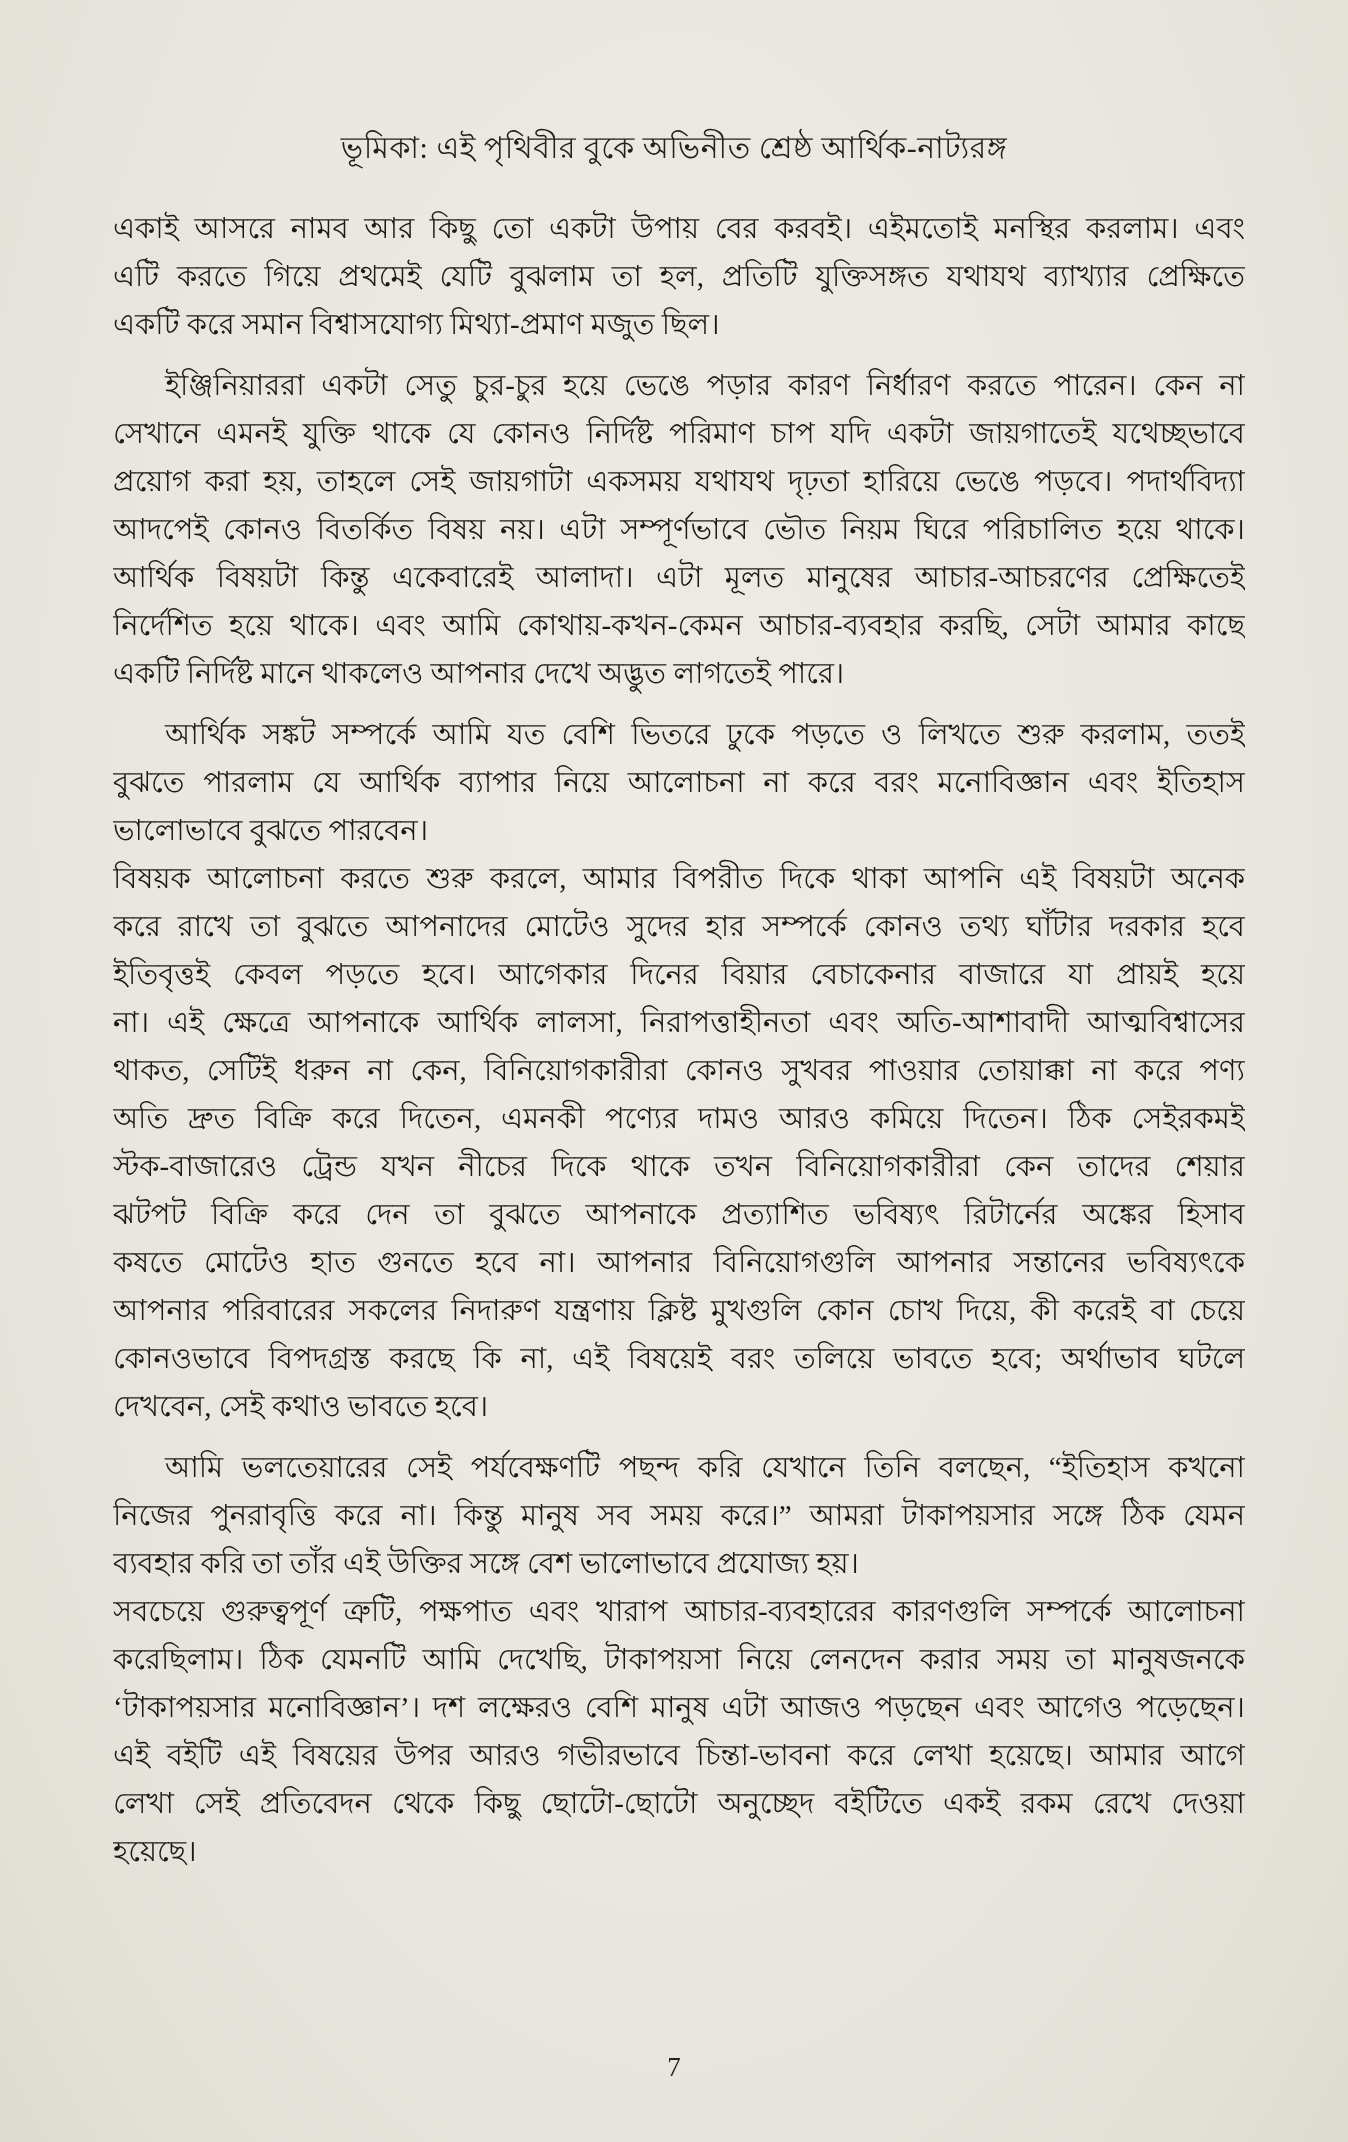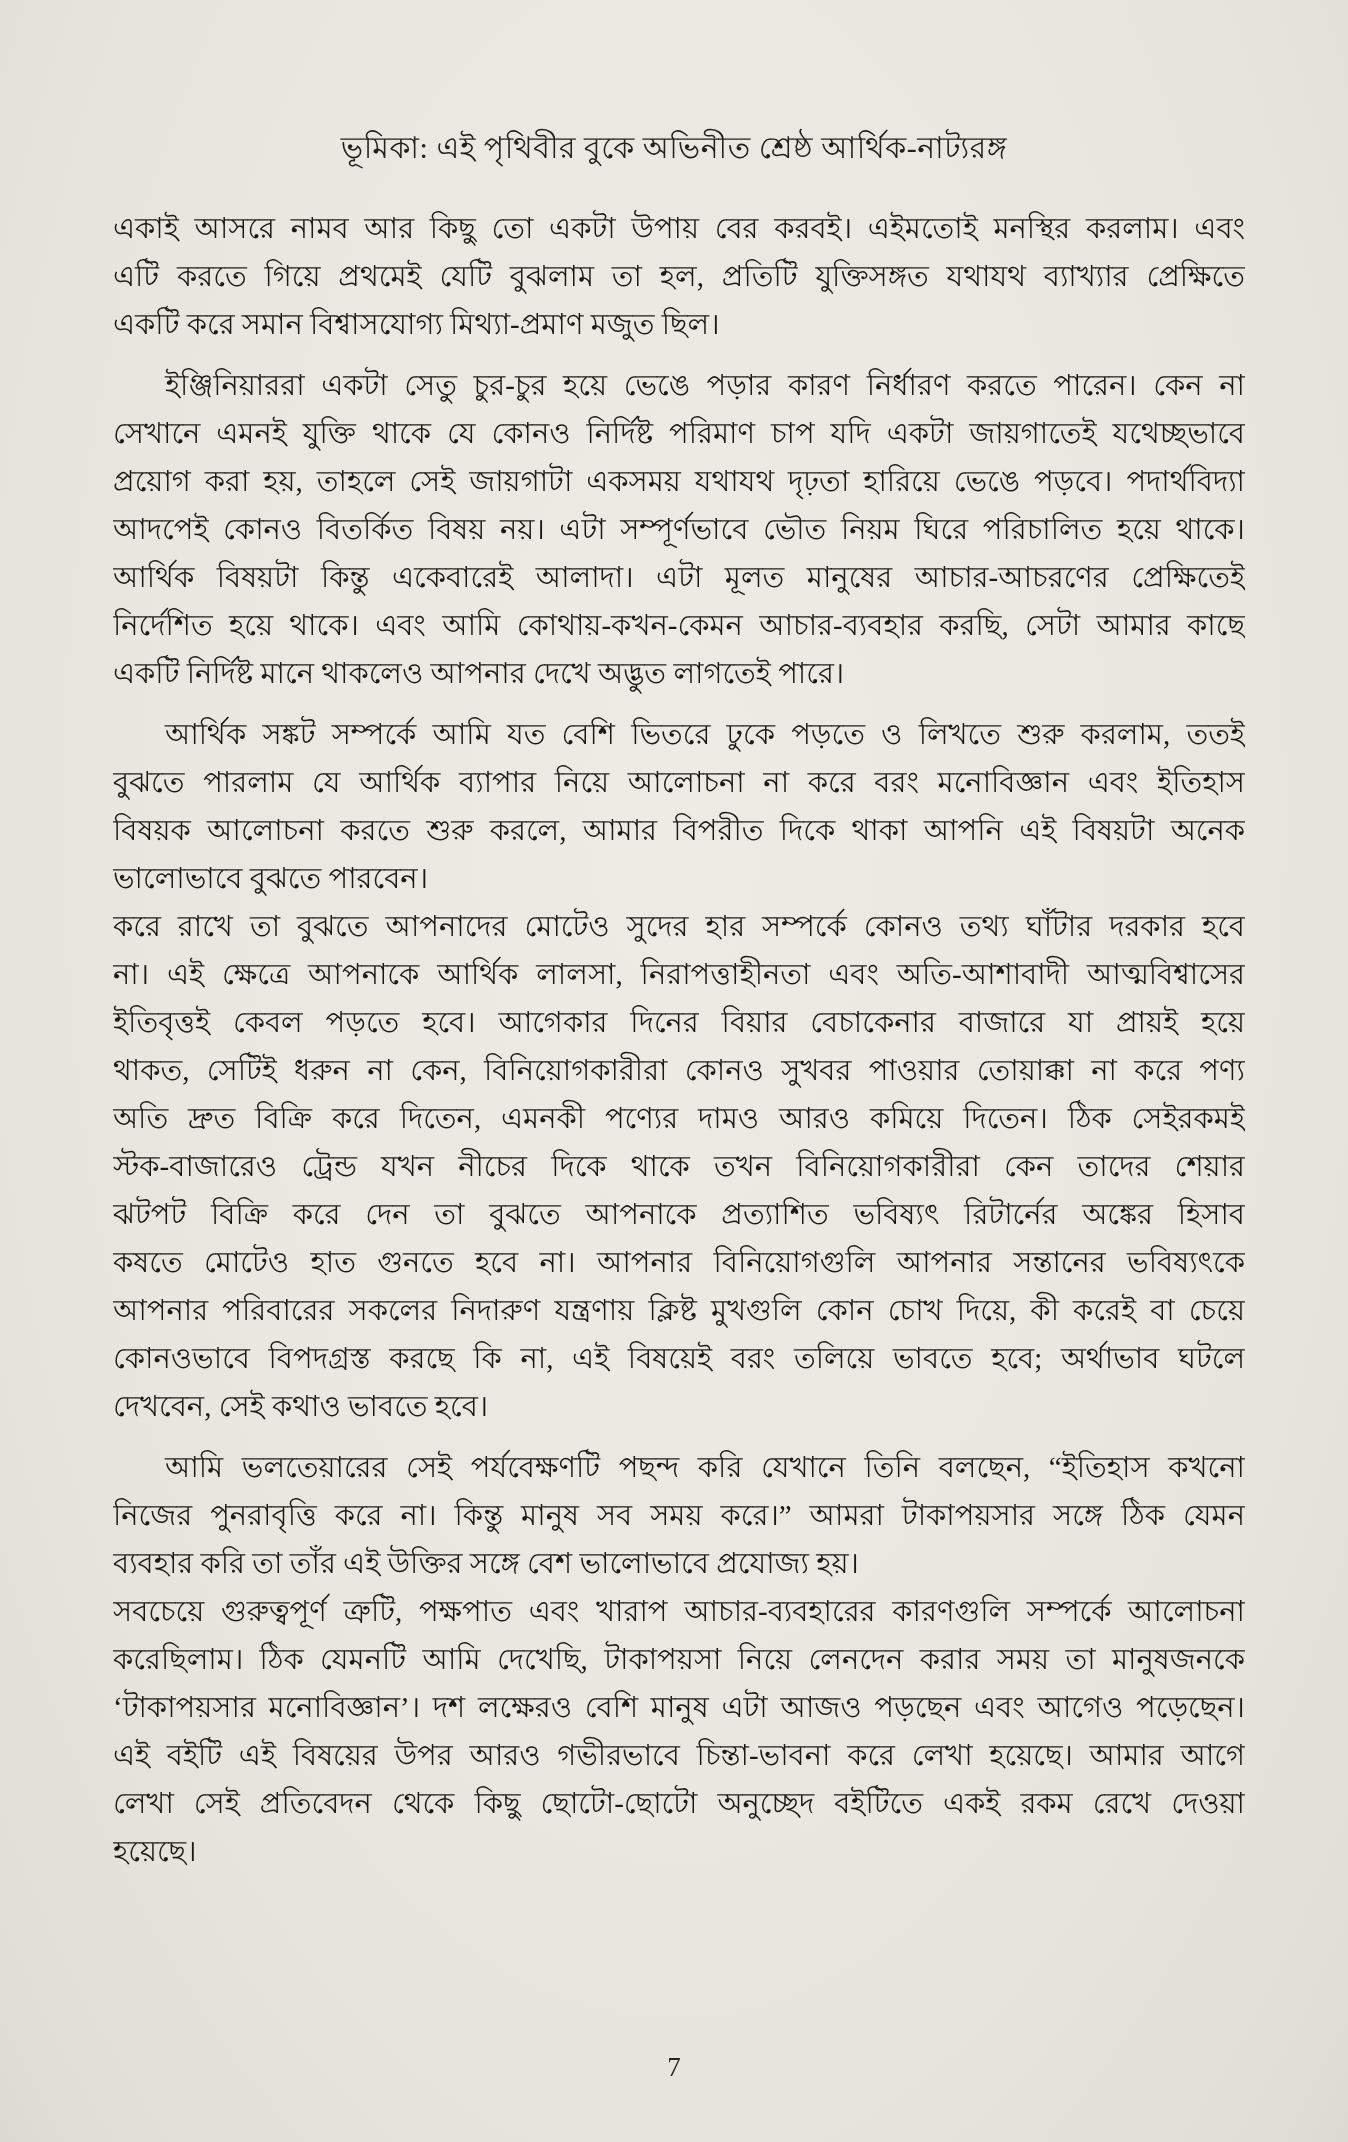--- a/index.html
+++ b/index.html
@@ -70,28 +70,28 @@
       <div class="line">প্রয়োগ করা হয়, তাহলে সেই জায়গাটা একসময় যথাযথ দৃঢ়তা হারিয়ে ভেঙে পড়বে। পদার্থবিদ্যা</div>
       <div class="line">আদপেই কোনও বিতর্কিত বিষয় নয়। এটা সম্পূর্ণভাবে ভৌত নিয়ম ঘিরে পরিচালিত হয়ে থাকে।</div>
       <div class="line">আর্থিক বিষয়টা কিন্তু একেবারেই আলাদা। এটা মূলত মানুষের আচার-আচরণের প্রেক্ষিতেই</div>
       <div class="line">নির্দেশিত হয়ে থাকে। এবং আমি কোথায়-কখন-কেমন আচার-ব্যবহার করছি, সেটা আমার কাছে</div>
       <div class="line para-end">একটি নির্দিষ্ট মানে থাকলেও আপনার দেখে অদ্ভুত লাগতেই পারে।</div>
     </div>
 
     <div>
       <div class="line indent">আর্থিক সঙ্কট সম্পর্কে আমি যত বেশি ভিতরে ঢুকে পড়তে ও লিখতে শুরু করলাম, ততই</div>
       <div class="line">বুঝতে পারলাম যে আর্থিক ব্যাপার নিয়ে আলোচনা না করে বরং মনোবিজ্ঞান এবং ইতিহাস</div>
+      <div class="line para-end">ভালোভাবে বুঝতে পারবেন।</div>
       <div class="line">বিষয়ক আলোচনা করতে শুরু করলে, আমার বিপরীত দিকে থাকা আপনি এই বিষয়টা অনেক</div>
-      <div class="line para-end">ভালোভাবে বুঝতে পারবেন।</div>
     </div>
 
     <div>
       <div class="line">করে রাখে তা বুঝতে আপনাদের মোটেও সুদের হার সম্পর্কে কোনও তথ্য ঘাঁটার দরকার হবে</div>
+      <div class="line">ইতিবৃত্তই কেবল পড়তে হবে। আগেকার দিনের বিয়ার বেচাকেনার বাজারে যা প্রায়ই হয়ে</div>
       <div class="line">না। এই ক্ষেত্রে আপনাকে আর্থিক লালসা, নিরাপত্তাহীনতা এবং অতি-আশাবাদী আত্মবিশ্বাসের</div>
-      <div class="line">ইতিবৃত্তই কেবল পড়তে হবে। আগেকার দিনের বিয়ার বেচাকেনার বাজারে যা প্রায়ই হয়ে</div>
       <div class="line">থাকত, সেটিই ধরুন না কেন, বিনিয়োগকারীরা কোনও সুখবর পাওয়ার তোয়াক্কা না করে পণ্য</div>
       <div class="line">অতি দ্রুত বিক্রি করে দিতেন, এমনকী পণ্যের দামও আরও কমিয়ে দিতেন। ঠিক সেইরকমই</div>
       <div class="line">স্টক-বাজারেও ট্রেন্ড যখন নীচের দিকে থাকে তখন বিনিয়োগকারীরা কেন তাদের শেয়ার</div>
       <div class="line">ঝটপট বিক্রি করে দেন তা বুঝতে আপনাকে প্রত্যাশিত ভবিষ্যৎ রিটার্নের অঙ্কের হিসাব</div>
       <div class="line">কষতে মোটেও হাত গুনতে হবে না। আপনার বিনিয়োগগুলি আপনার সন্তানের ভবিষ্যৎকে</div>
       <div class="line">আপনার পরিবারের সকলের নিদারুণ যন্ত্রণায় ক্লিষ্ট মুখগুলি কোন চোখ দিয়ে, কী করেই বা চেয়ে</div>
       <div class="line">কোনওভাবে বিপদগ্রস্ত করছে কি না, এই বিষয়েই বরং তলিয়ে ভাবতে হবে; অর্থাভাব ঘটলে</div>
       <div class="line para-end">দেখবেন, সেই কথাও ভাবতে হবে।</div>
     </div>
 

